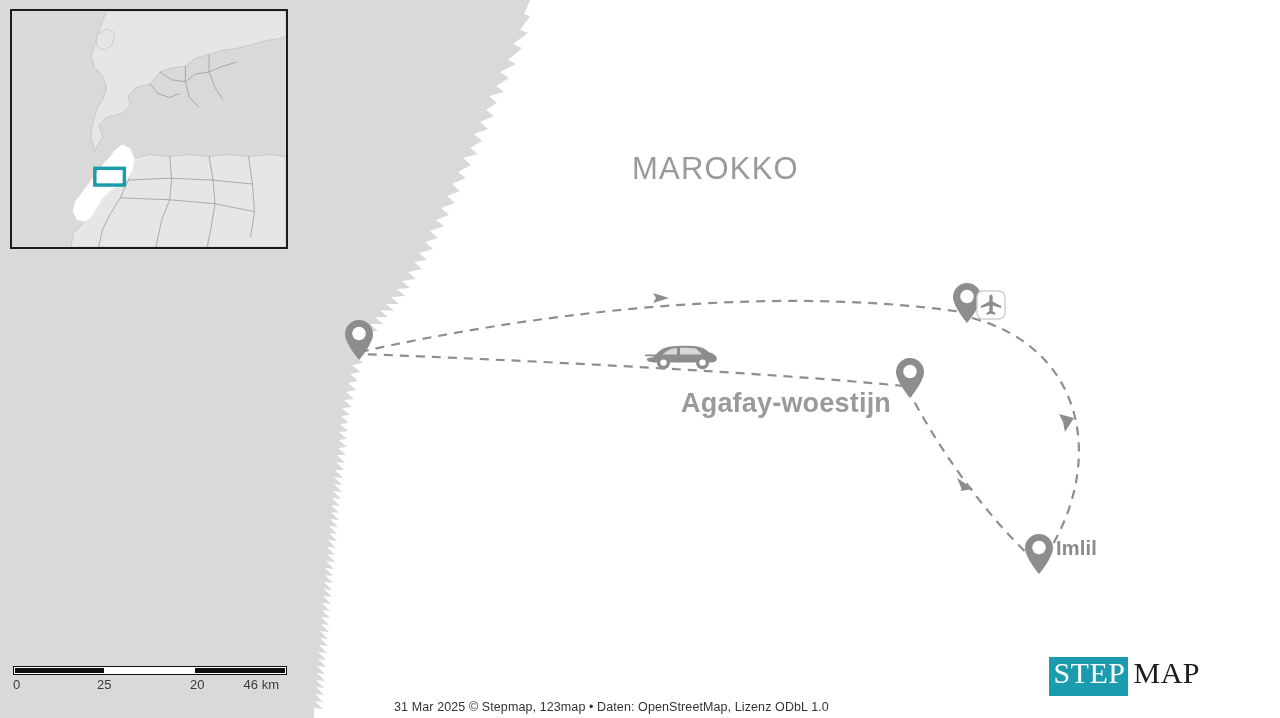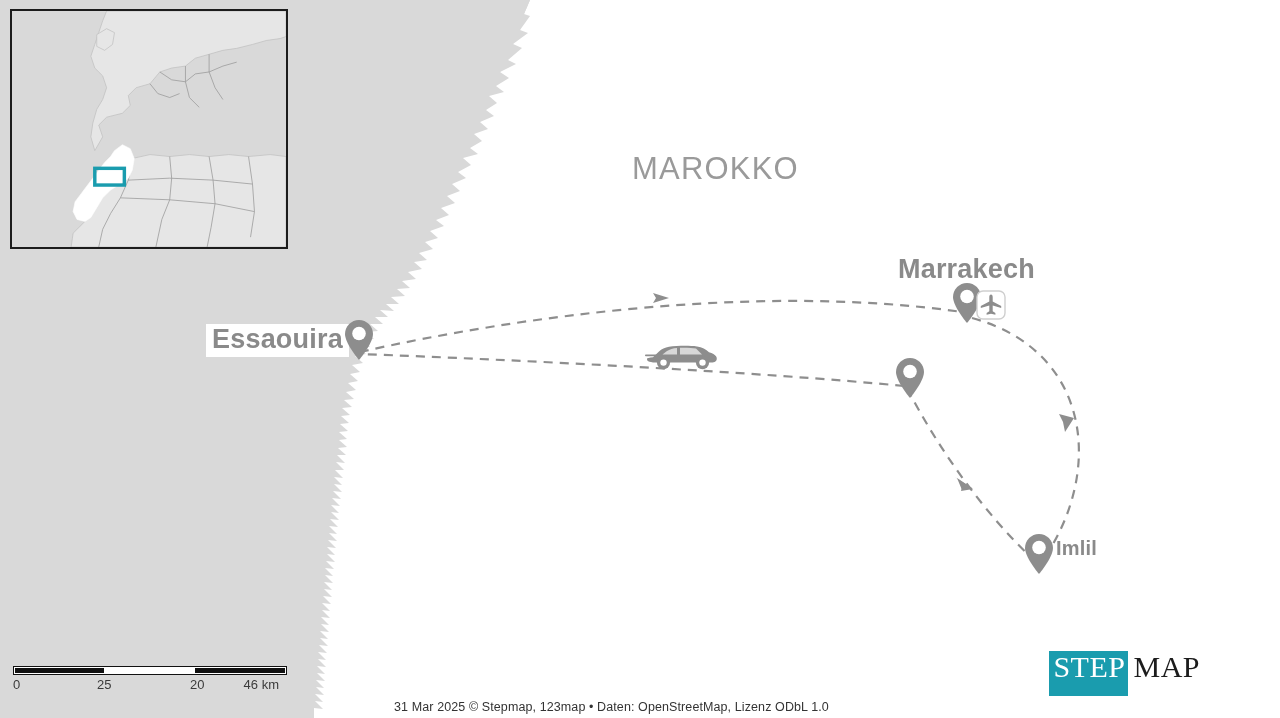--- a/index.html
+++ b/index.html
@@ -150,21 +150,21 @@
     bottom: 22px;
     display: flex;
     align-items: stretch;
     font-family: "Liberation Serif", serif;
     line-height: 1;
   }
   #logo-step {
     background: #1a9cae;
     color: #ffffff;
     font-size: 30px;
-    padding: 1px 3px 14px 4px;
+    padding: 1px 3px 8px 4px;
     letter-spacing: 0.5px;
   }
   #logo-map {
     color: #1c1c1c;
     font-size: 30px;
     padding: 1px 2px 3px 5px;
     letter-spacing: 0.5px;
   }
 </style>
 </head>
@@ -283,24 +283,23 @@
                L 110,176 L 100,182 L 92,190 L 86,200 L 80,210 L 74,214
                L 66,212 L 62,204 L 64,194 L 70,186 L 76,178 L 82,170
                L 88,162 L 94,154 L 100,148 Z"></path>
 
       <rect x="84" y="160" width="30" height="17" fill="none" stroke="#1a9cae" stroke-width="3.5"></rect>
     </svg>
   </div>
 
   <div class="map-label" id="label-country">MAROKKO</div>
 
-  <div class="map-label" id="label-essaouira">Essaouira</div>
-
-  <div class="map-label" id="label-marrakech">Marrakech</div>
-
+
+
+  <div class="map-label" id="label-agafay">Agafay-woestijn</div>
 
   <div class="map-label" id="label-imlil">Imlil</div>
 
   <div class="marker" id="pin-essaouira">
     <svg width="30" height="42" viewBox="0 0 30 42">
       <path d="M15,1 C7.3,1 1,7.3 1,15 C1,24.5 15,41 15,41 C15,41 29,24.5 29,15 C29,7.3 22.7,1 15,1 Z" fill="#8d8d8d"></path>
       <circle cx="15" cy="14.5" r="6.8" fill="#ffffff"></circle>
     </svg>
   </div>
 

